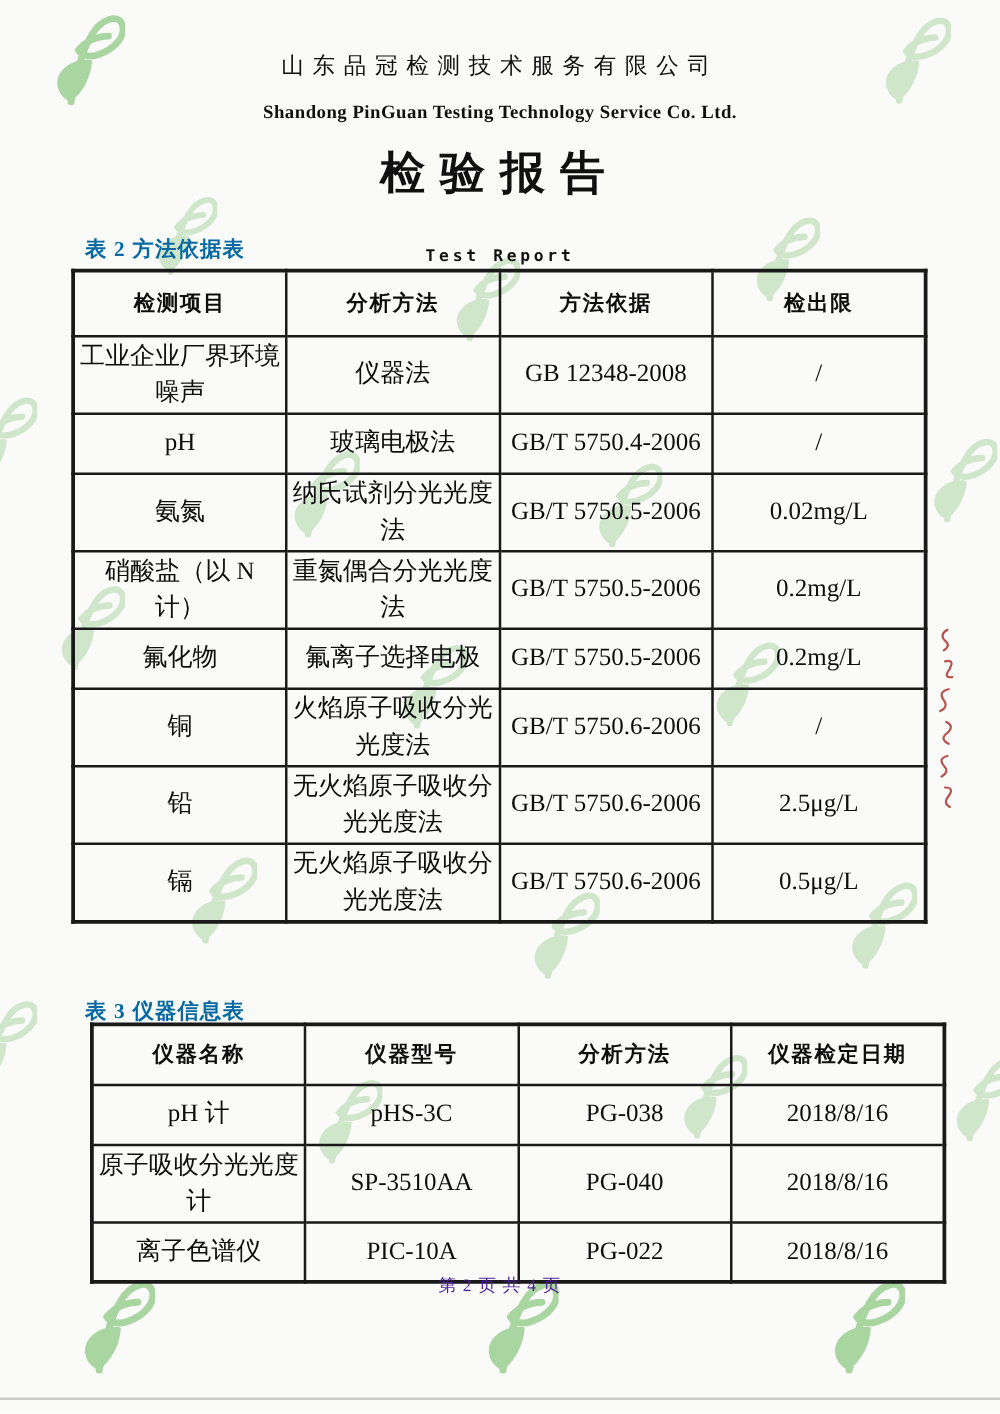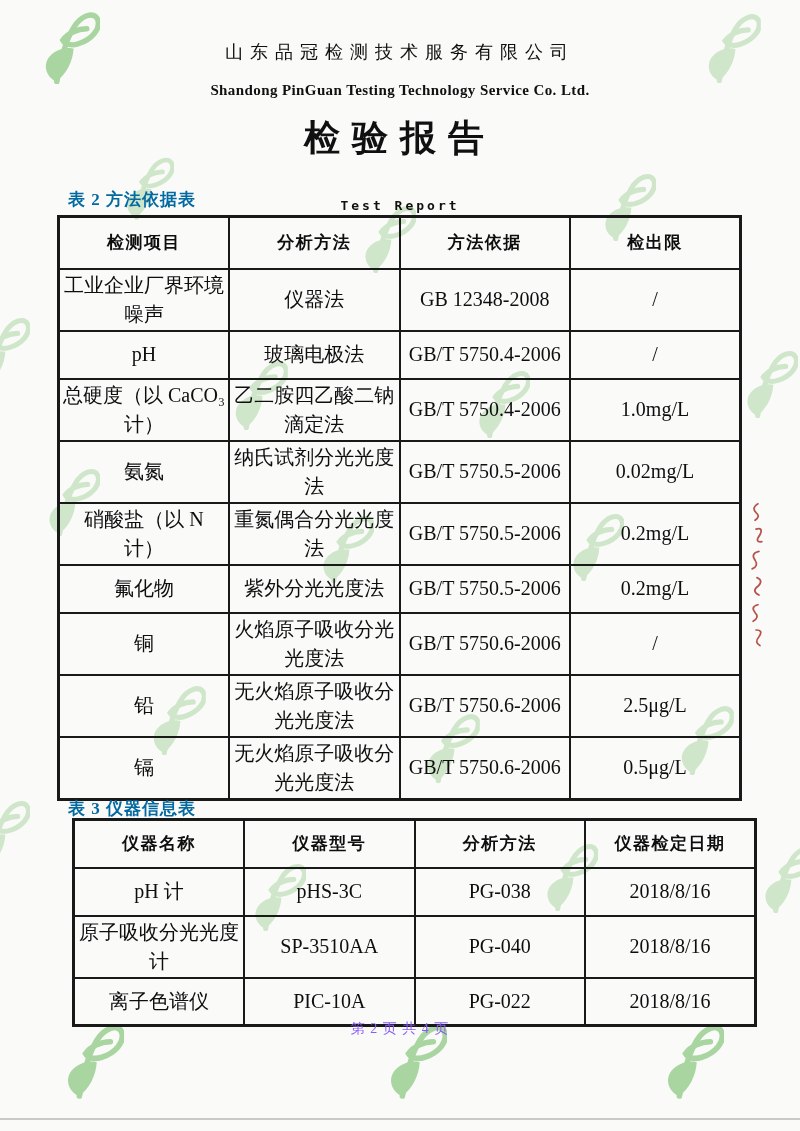--- a/index.html
+++ b/index.html
@@ -29,21 +29,21 @@
   #table3{top:818px;margin-left:15px;}
   table.report th,table.report td{border:2px solid #191919;text-align:center;vertical-align:middle;color:#0e0e0e;padding:1px 2px;overflow:hidden;}
   table.report th{font-weight:bold;font-size:17px;letter-spacing:1.5px;}
   table.report td{font-size:20px;line-height:1.45;}
   #table2 thead tr{height:52px;}
   #table2 tbody tr{height:48px;}
   #table3 thead tr{height:48px;}
   #table3 tbody tr{height:48px;}
 
   
-  .footer{position:absolute;top:1020px;left:0;right:0;text-align:center;font-size:14px;letter-spacing:1px;color:#8b5cf6;}
+  .footer{position:absolute;top:1020px;left:0;right:0;text-align:center;font-size:14px;letter-spacing:1px;color:#4c1d95;}
 
   
   .red-note{position:absolute;left:746px;top:498px;width:22px;height:165px;color:#b0403a;opacity:.9;}
 
   
   .edge-line{position:absolute;left:0;top:1118px;width:800px;height:2px;background:#c7cac6;}
 </style>
 </head>
 <body>
 
@@ -149,40 +149,34 @@
           <td>GB 12348-2008</td>
           <td>/</td>
         </tr>
         <tr>
           <td>pH</td>
           <td>玻璃电极法</td>
           <td>GB/T 5750.4-2006</td>
           <td>/</td>
         </tr>
         <tr>
-          <td>总硬度（以 CaCO₃ 计）</td>
-          <td>乙二胺四乙酸二钠滴定法</td>
-          <td>GB/T 5750.4-2006</td>
-          <td>1.0mg/L</td>
-        </tr>
-        <tr>
           <td>氨氮</td>
           <td>纳氏试剂分光光度法</td>
           <td>GB/T 5750.5-2006</td>
           <td>0.02mg/L</td>
         </tr>
         <tr>
           <td>硝酸盐（以 N 计）</td>
           <td>重氮偶合分光光度法</td>
           <td>GB/T 5750.5-2006</td>
           <td>0.2mg/L</td>
         </tr>
         <tr>
           <td>氟化物</td>
-          <td>紫外分光光度法</td>
+          <td>氟离子选择电极</td>
           <td>GB/T 5750.5-2006</td>
           <td>0.2mg/L</td>
         </tr>
         <tr>
           <td>铜</td>
           <td>火焰原子吸收分光光度法</td>
           <td>GB/T 5750.6-2006</td>
           <td>/</td>
         </tr>
         <tr>

